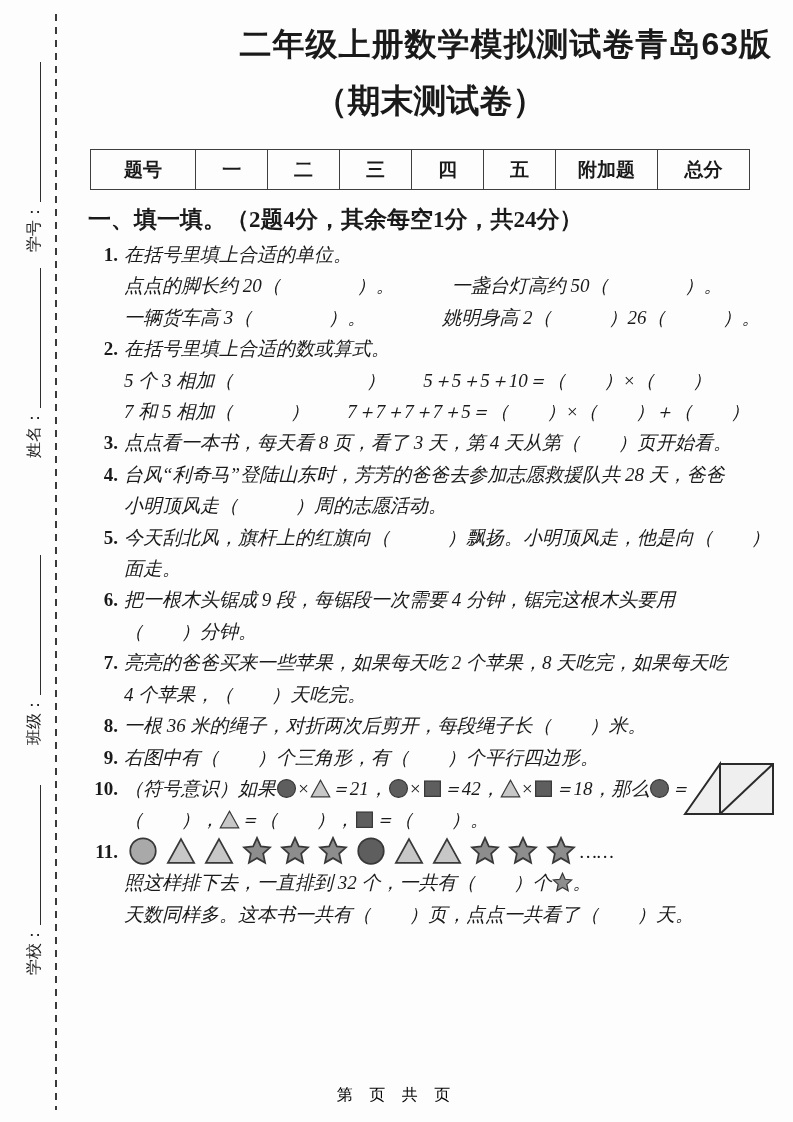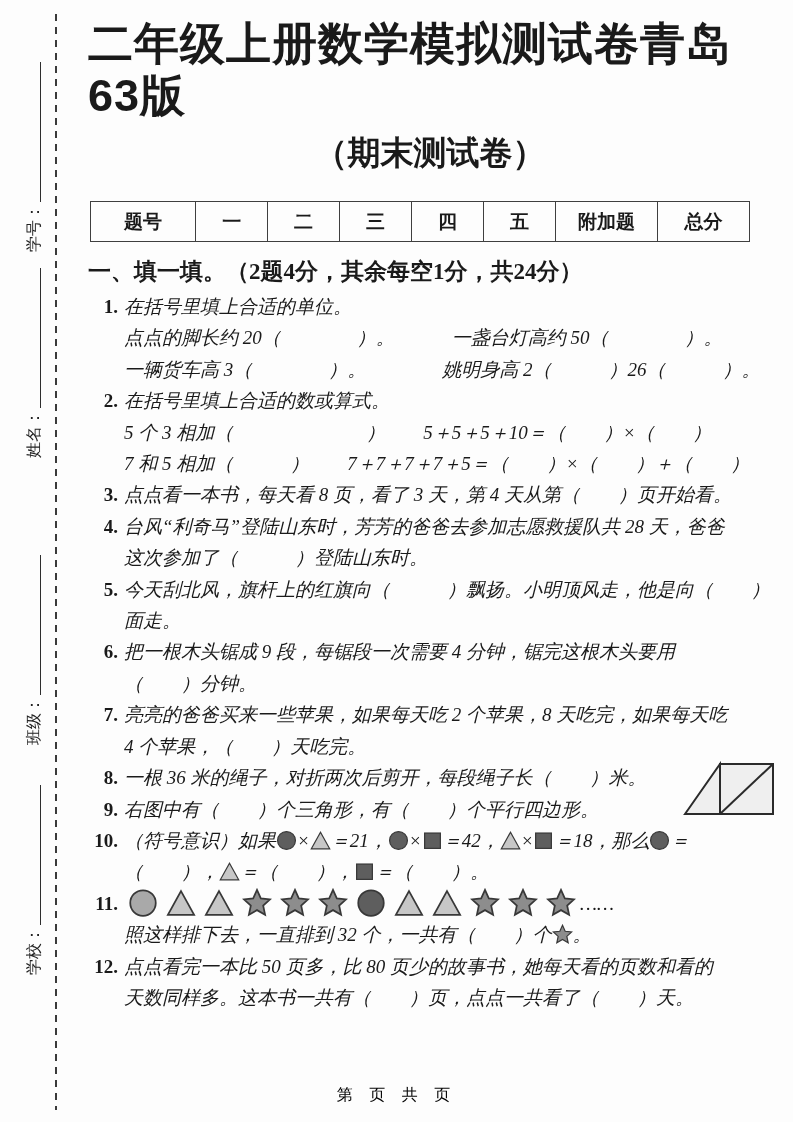--- a/index.html
+++ b/index.html
@@ -17,21 +17,21 @@
   .side-field{
     position:absolute; left:-62px; width:190px; height:24px;
     transform:rotate(-90deg); display:flex; align-items:flex-end;
   }
   .side-label{font-size:16px; color:#222; white-space:nowrap; line-height:22px;}
   .side-line{flex:1; border-bottom:1.6px solid #2e2e2e; margin-bottom:4px; margin-left:2px;}
   
   .content{position:absolute; left:88px; top:18px; width:684px;}
   .title{
     font-family:"Liberation Sans","DejaVu Sans",sans-serif;
-    font-size:45px; font-weight:800; text-align:left; line-height:52px; letter-spacing:1px;
+    font-size:32px; font-weight:800; text-align:right; line-height:52px; letter-spacing:1px;
   }
   .subtitle{
     font-family:"Liberation Sans","DejaVu Sans",sans-serif;
     font-size:33px; font-weight:800; text-align:center; margin-top:10px; line-height:42px;
   }
   table.score{
     border-collapse:collapse; table-layout:fixed;
     width:calc(100% - 24px); margin:27px 4px 0 2px;
   }
   table.score td{
@@ -134,21 +134,21 @@
             <span class="q-num">3.</span>
             <span class="q-body"><span>点点看一本书，每天看 8 页，看了 3 天，第 4 天从第（　　）页开始看。</span></span>
           </div>
         </div>
         <div>
           <div class="q-line q-first">
             <span class="q-num">4.</span>
             <span class="q-body"><span>台风“利奇马”登陆山东时，芳芳的爸爸去参加志愿救援队共 28 天，爸爸</span></span>
           </div>
           <div class="q-line q-cont">
-            <span class="q-body"><span>这次参加了（　　　）登陆山东时。</span></span>
+            <span class="q-body"><span>小明顶风走（　　　）周的志愿活动。</span></span>
           </div>
         </div>
         <div>
           <div class="q-line q-first">
             <span class="q-num">5.</span>
             <span class="q-body"><span>今天刮北风，旗杆上的红旗向（　　　）飘扬。小明顶风走，他是向（　　）</span></span>
           </div>
           <div class="q-line q-cont">
             <span class="q-body"><span>面走。</span></span>
           </div>
@@ -239,24 +239,20 @@
                   <path d="M12,1.5 L15.06,8.29 L22.46,9.1 L16.95,14.11 L18.47,21.4 L12,17.7 L5.53,21.4 L7.05,14.11 L1.54,9.1 L8.94,8.29 Z" fill="#8d8d8d" stroke="#383838" stroke-width="1.4"></path>
                 </svg></span><span>……</span></span>
           </div>
           <div class="q-line q-cont">
             <span class="q-body"><span>照这样排下去，一直排到 32 个，一共有（　　）个</span><span class="shape shape-sm"><svg viewBox="0 0 24 24" style="width:100%;height:100%">
                   <path d="M12,1.5 L15.06,8.29 L22.46,9.1 L16.95,14.11 L18.47,21.4 L12,17.7 L5.53,21.4 L7.05,14.11 L1.54,9.1 L8.94,8.29 Z" fill="#8d8d8d" stroke="#383838" stroke-width="1.4"></path>
                 </svg></span><span>。</span></span>
           </div>
         </div>
         <div>
-          <div class="q-line q-first">
-            <span class="q-num">12.</span>
-            <span class="q-body"><span>点点看完一本比 50 页多，比 80 页少的故事书，她每天看的页数和看的</span></span>
-          </div>
           <div class="q-line q-cont">
             <span class="q-body"><span>天数同样多。这本书一共有（　　）页，点点一共看了（　　）天。</span></span>
           </div>
         </div>
       </div>
   </div>
 
   <svg class="fig" viewBox="0 0 106 57">
     <polygon points="2,53 37,3 37,53" fill="#efefef" stroke="#2b2b2b" stroke-width="2"></polygon>
     <rect x="37" y="3" width="53" height="50" fill="#efefef" stroke="#2b2b2b" stroke-width="2"></rect>

